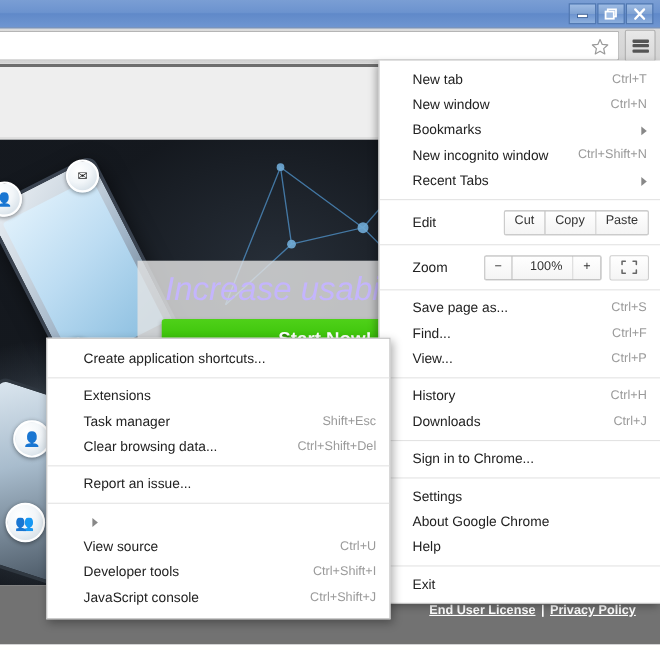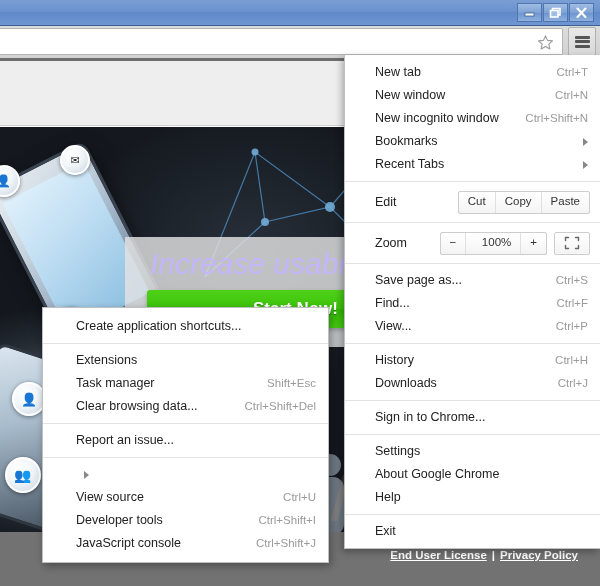--- a/index.html
+++ b/index.html
@@ -327,21 +327,21 @@
     border: 1px solid #cdcdcd;
     border-radius: 2px;
     background: linear-gradient(to bottom,#ffffff 0%, #f4f4f4 100%);
     display: flex; align-items: center; justify-content: center;
   }
 
   
   #tools-submenu {
     position: absolute;
     left: 42px; top: 307px;
-    width: 287px;
+    width: 313px;
     background: #ffffff;
     border: 1px solid #bfbfbf;
     box-shadow: 2px 3px 8px rgba(0,0,0,0.33);
     box-sizing: border-box;
     padding: 7px 0 7px 0;
     font-size: 12.5px;
     color: #222222;
   }
   #tools-submenu .menu-row { padding: 0 12px 0 33px; }
 </style>
@@ -459,26 +459,26 @@
 
     <div class="menu-row">
       <span class="label">New tab</span>
       <span class="accel">Ctrl+T</span>
     </div>
     <div class="menu-row">
       <span class="label">New window</span>
       <span class="accel">Ctrl+N</span>
     </div>
     <div class="menu-row">
+      <span class="label">Bookmarks</span>
+      <span class="submenu-arrow"></span>
+    </div>
+    <div class="menu-row">
       <span class="label">New incognito window</span>
       <span class="accel">Ctrl+Shift+N</span>
-    </div>
-    <div class="menu-row">
-      <span class="label">Bookmarks</span>
-      <span class="submenu-arrow"></span>
     </div>
     <div class="menu-row">
       <span class="label">Recent Tabs</span>
       <span class="submenu-arrow"></span>
     </div>
 
     <div class="menu-sep"></div>
 
     <div class="menu-row compound">
       <span class="label">Edit</span>

